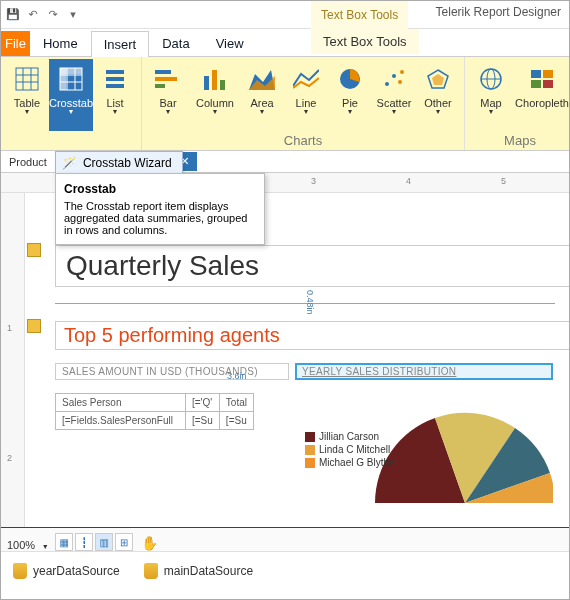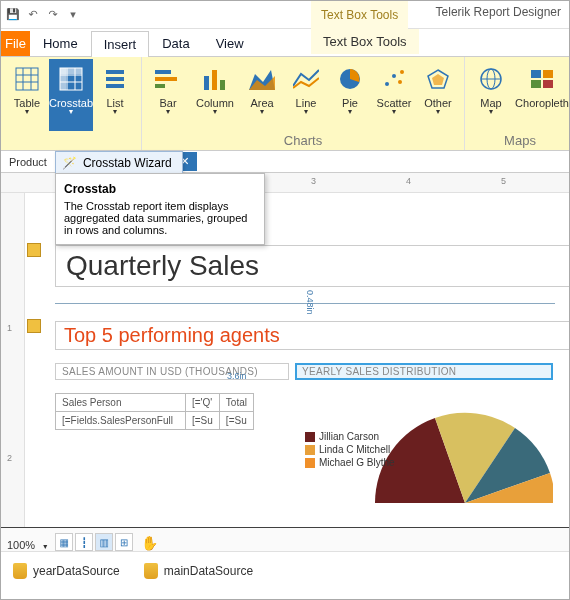--- a/index.html
+++ b/index.html
@@ -35,21 +35,21 @@
 .ruler-v { width: 24px; background: #f7f7f7; border-right: 1px solid #e0e0e0; font-size: 9px; color: #888; position: relative; }
 .ruler-v span { position: absolute; left: 6px; }
 .canvas { flex: 1; position: relative; padding: 4px; overflow: hidden; background: #fff; }
 .bandicon { position: absolute; left: 2px; width: 14px; height: 14px; background: #f0c040; border: 1px solid #c09020; }
 .report-title { position: absolute; left: 30px; top: 52px; font-size: 28px; font-weight: 300; color: #333; width: 532px; border: 1px solid #ccc; padding: 4px 10px; font-family: "Segoe UI Light", "Segoe UI", Arial; }
 .divider-rule { position: absolute; left: 30px; top: 110px; width: 500px; height: 1px; border-top: 1px solid #8aa8c0; }
 .measure-v { position: absolute; left: 280px; top: 97px; font-size: 9px; color: #4a80b0; writing-mode: vertical-rl; }
 .section-title { position: absolute; left: 30px; top: 128px; font-size: 20px; color: #e64a19; font-weight: 300; width: 570px; border: 1px solid #ccc; padding: 2px 8px; }
 .panel-label { font-size: 10px; color: #888; border: 1px solid #ccc; padding: 2px 6px; letter-spacing: 0.3px; }
 .panel-left-lbl { position: absolute; left: 30px; top: 170px; width: 234px; }
-.panel-right-lbl { position: absolute; left: 270px; top: 170px; width: 258px; border: 2px solid #3aa0e0; background: #e8f4fc; padding: 1px 5px; }
+.panel-right-lbl { position: absolute; left: 270px; top: 170px; width: 258px; border: 2px solid #3aa0e0; background: #e8f4fc; padding: 1px 5px; text-decoration: underline; }
 .measure-h { position: absolute; left: 202px; top: 178px; font-size: 9px; color: #4a80b0; }
 .table-mini { position: absolute; left: 30px; top: 200px; border-collapse: collapse; font-size: 10px; color: #555; border-radius: 9px; }
 .table-mini td, .table-mini th { border: 1px solid #bbb; padding: 3px 6px; font-weight: normal; text-align: left; }
 .pie-wrap { position: absolute; left: 270px; top: 200px; width: 258px; height: 110px; }
 .legend { font-size: 10px; color: #333; }
 .legend-row { display: flex; align-items: center; gap: 4px; margin-bottom: 2px; }
 .legend-sw { width: 10px; height: 10px; }
 .statusbar { height: 24px; background: #fafafa; border-top: 1px solid #404040; display: flex; align-items: flex-end; font-size: 11px; padding: 0 6px; gap: 8px; color: #333; }
 .status-icons { display: flex; gap: 2px; }
 .status-icons div { width: 18px; height: 18px; border: 1px solid #ccc; display: flex; align-items: center; justify-content: center; font-size: 10px; color: #2e74b5; cursor: pointer; background: #fff; }

